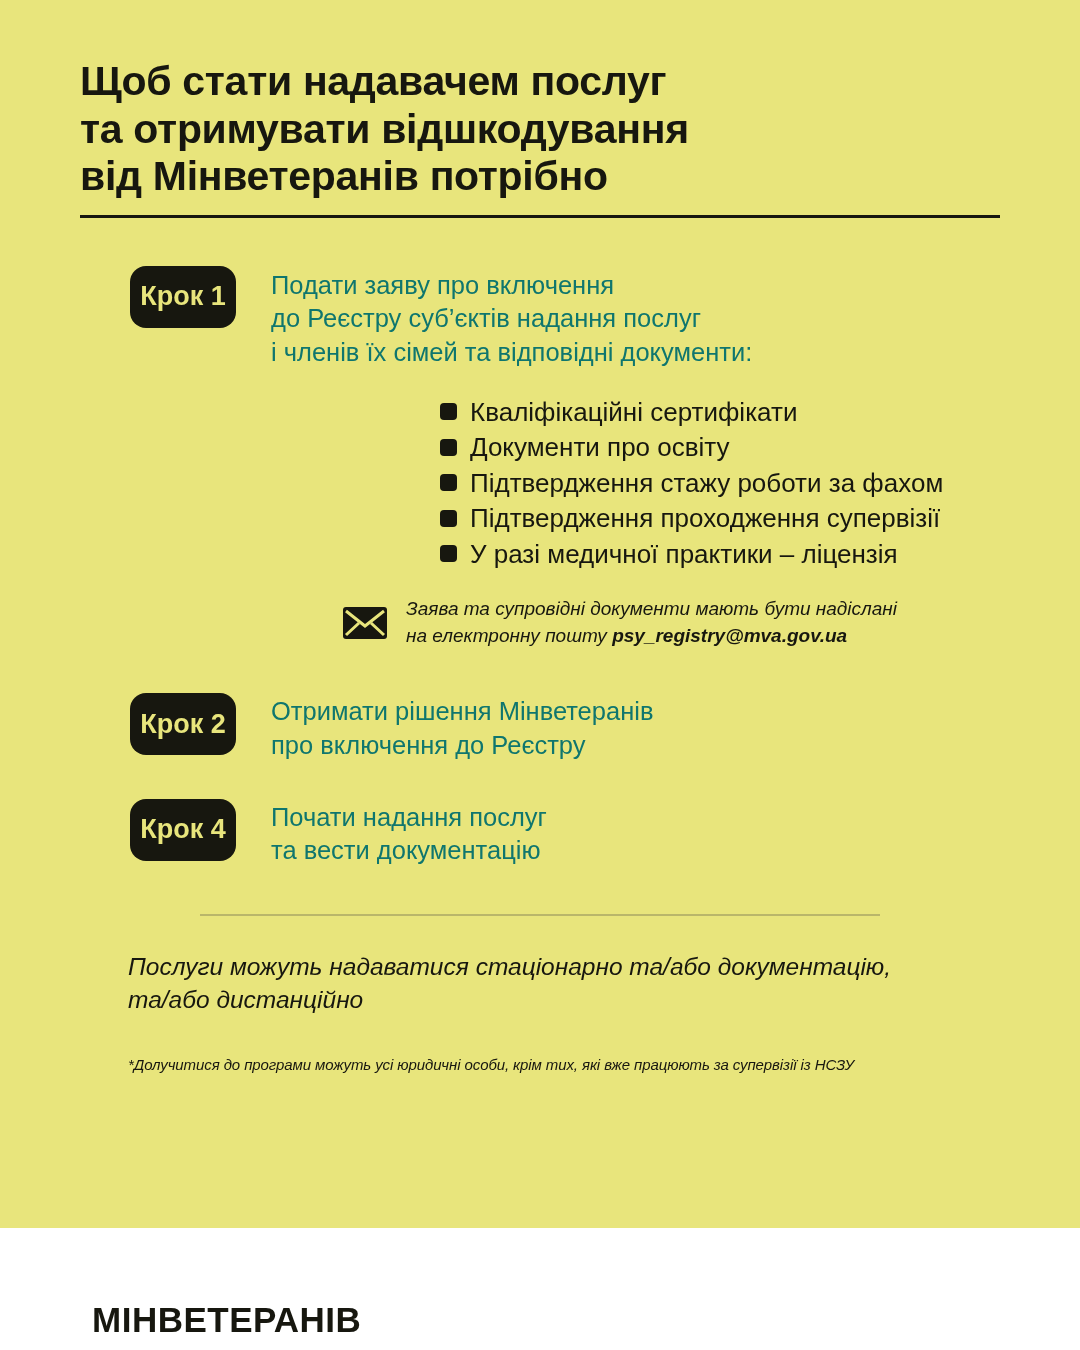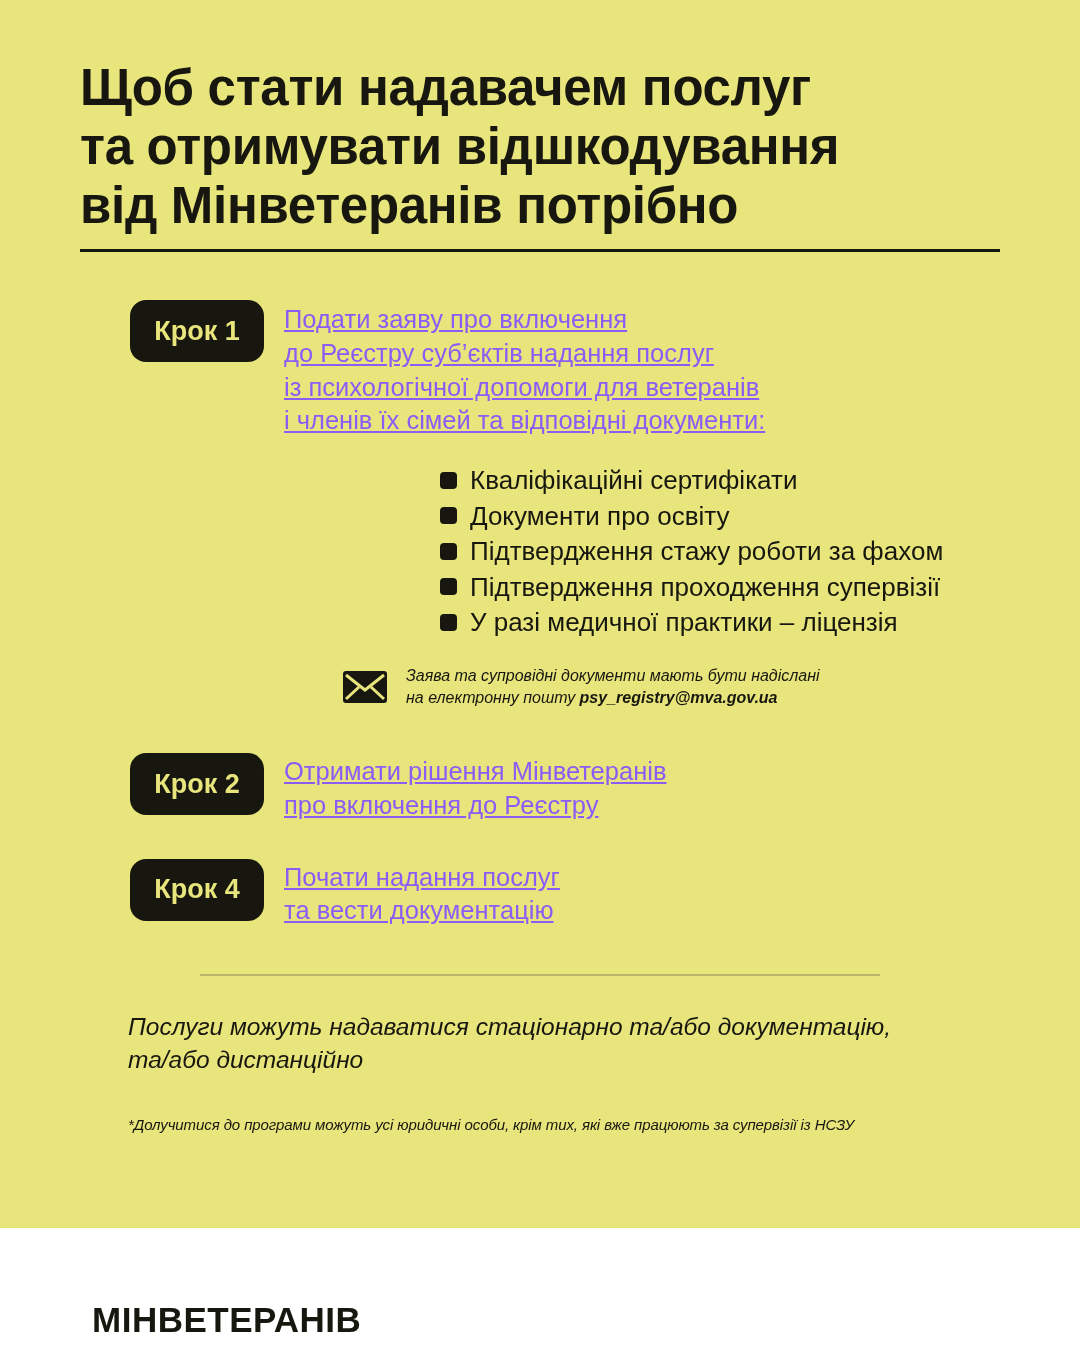--- a/index.html
+++ b/index.html
@@ -32,21 +32,21 @@
     left: 0;
     top: 0;
     width: 1080px;
     height: 1228px;
     box-sizing: border-box;
     padding: 0 80px;
   }
   
   .title {
     margin-top: 58px;
-    font-size: 51px;
+    font-size: 41px;
     line-height: 1.16;
     font-weight: bold;
     color: #17170f;
     letter-spacing: -0.3px;
   }
   .title-line {
     display: block;
     white-space: pre;
   }
   .title-rule {
@@ -59,40 +59,39 @@
   .steps {
     margin-top: 48px;
   }
   .step {
     display: flex;
     align-items: flex-start;
     margin-bottom: 0;
   }
   .step-badge {
     flex: 0 0 auto;
-    width: 134px;
+    width: 106px;
     height: 62px;
     border-radius: 16px;
     background: #17170f;
     color: #e8e57c;
     font-size: 27px;
     font-weight: bold;
     display: flex;
     align-items: center;
     justify-content: center;
     margin-left: 50px;
     box-sizing: border-box;
   }
   .step-text {
-    margin-left: 20px;
+    margin-left: 35px;
     font-size: 25.5px;
     line-height: 1.32;
-    color: #8b5cf6;
+    color: #0f766e;
     padding-top: 3px;
-    text-decoration: underline;
   }
   .step-text span {
     display: block;
     white-space: pre;
   }
   .step-1 { margin-bottom: 6px; }
   .step-2 { margin-top: 44px; }
   .step-3 { margin-top: 38px; }
   .step-4 { margin-top: 36px; }
   .step-2 .step-text,
@@ -128,21 +127,21 @@
     margin-top: 26px;
     margin-left: 262px;
   }
   .env-icon {
     flex: 0 0 auto;
     width: 46px;
     height: 34px;
     margin-right: 18px;
   }
   .email-text {
-    font-size: 16px;
+    font-size: 19px;
     font-style: italic;
     line-height: 1.4;
     color: #17170f;
   }
   .email-text b {
     font-style: italic;
     font-weight: bold;
   }
   .email-text span.line { display: block; white-space: pre; }
   
@@ -222,21 +221,20 @@
     </div>
     <div class="title-rule"></div>
 
     <div class="steps">
 
       <div class="step step-1">
         <div class="step-badge">Крок 1</div>
         <div class="step-text">
           <span>Подати заяву про включення</span>
           <span>до Реєстру суб’єктів надання послуг</span>
-          <span>із психологічної допомоги для ветеранів</span>
           <span>і членів їх сімей та відповідні документи:</span>
         </div>
       </div>
 
       <div class="bullets">
         <div class="bullet-row">
           <div class="bullet-mark"></div>
           <div class="bullet-label">Кваліфікаційні сертифікати</div>
         </div>
         <div class="bullet-row">

